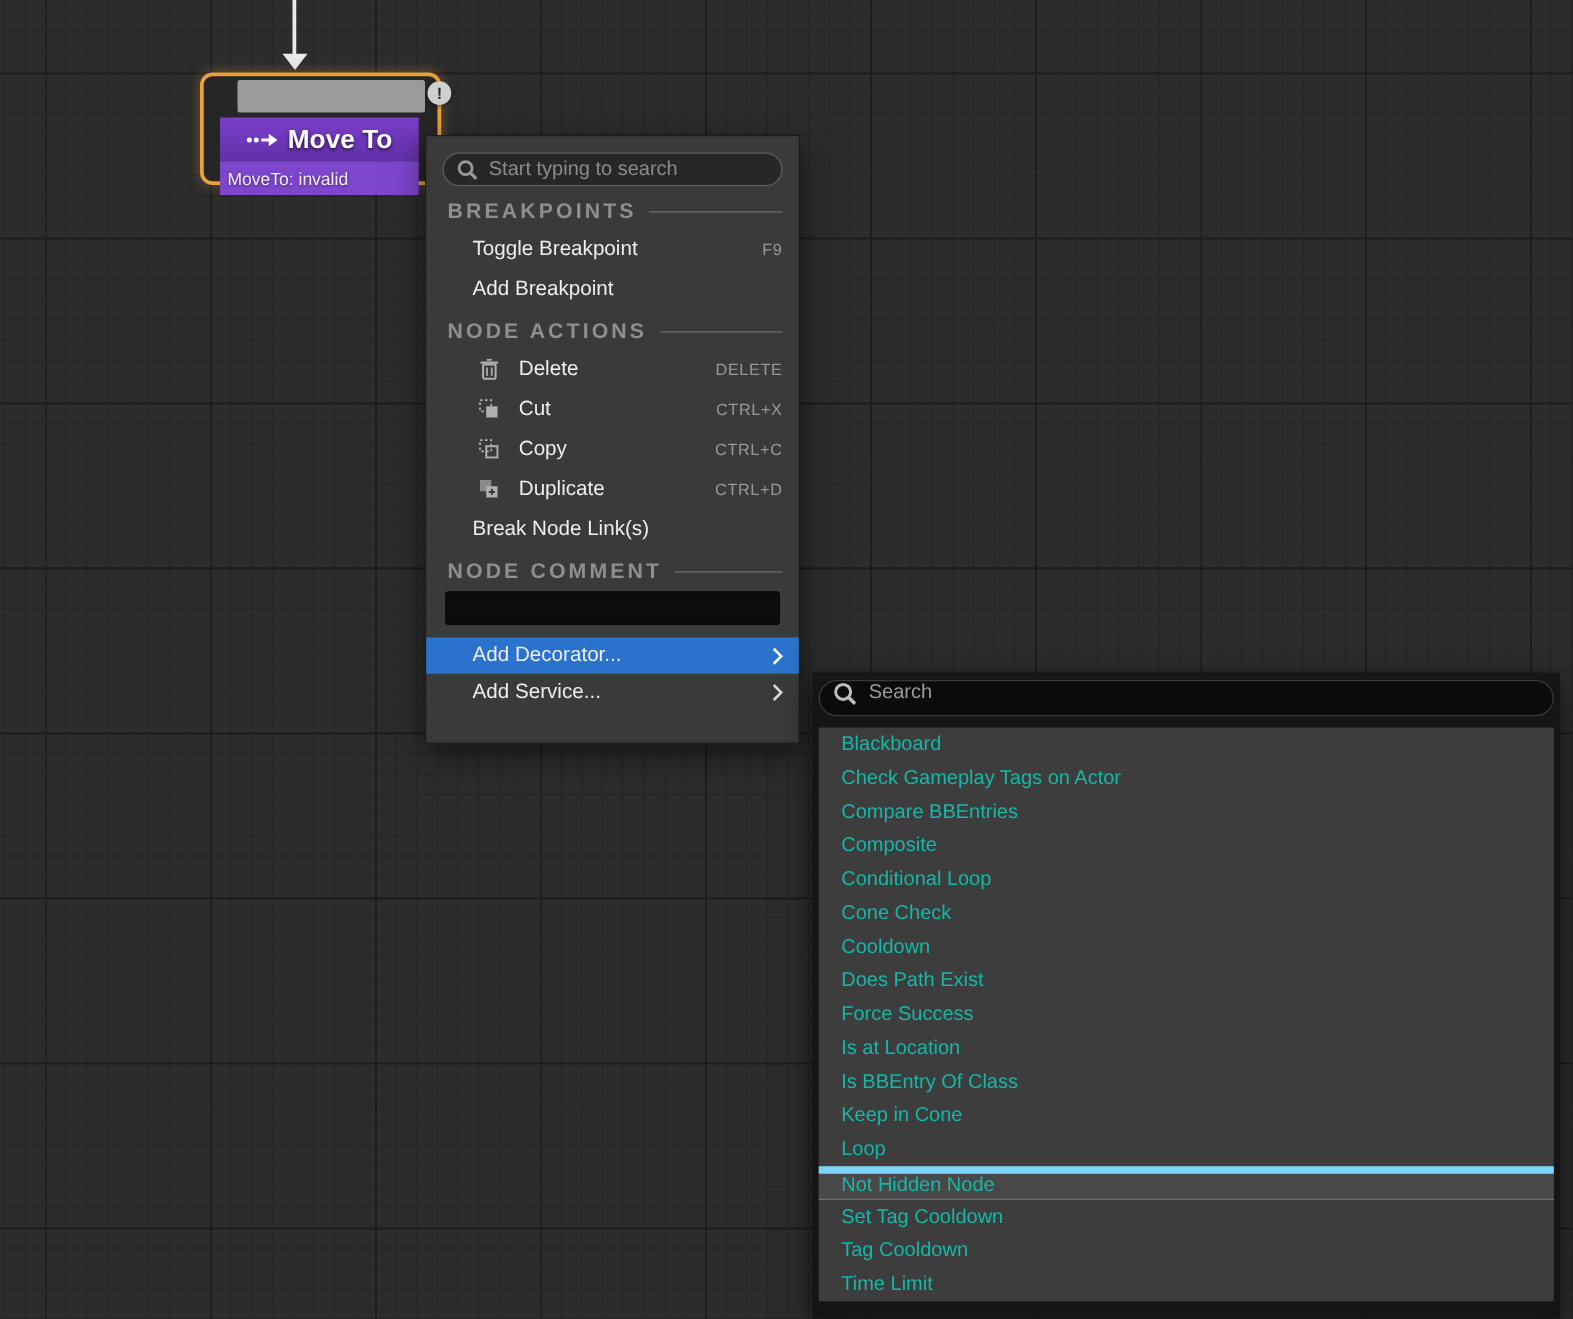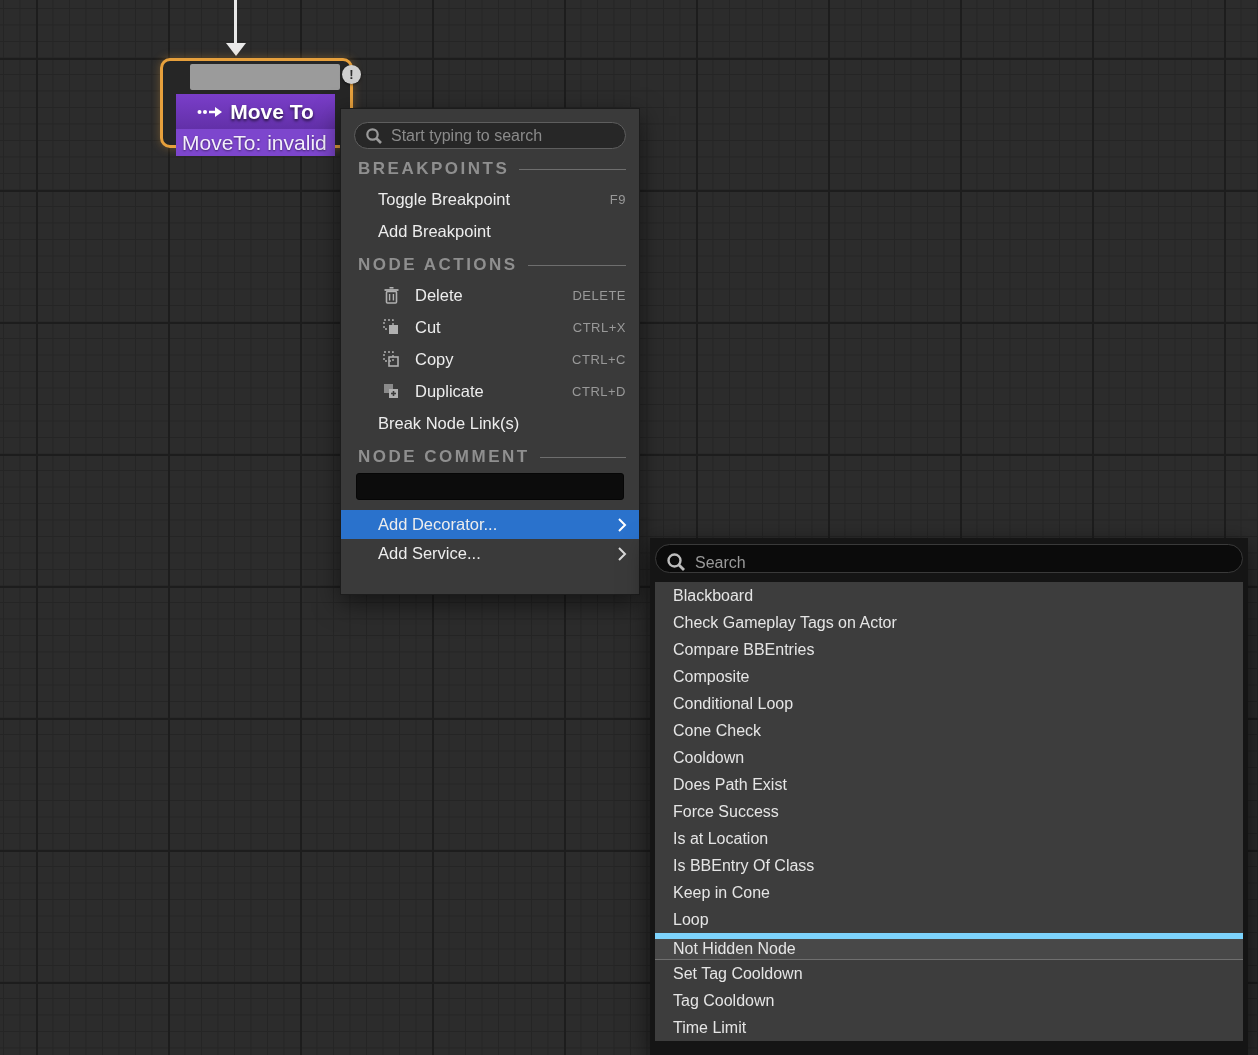--- a/index.html
+++ b/index.html
@@ -28,21 +28,21 @@
     border:3px solid #e7a03c; border-radius:10px; background:#262626;
     box-shadow:0 0 10px rgba(231,160,60,.35); }
   .decorator-slot { position:absolute; left:27px; top:3px; width:150px; height:26px;
     background:#9b9b9b; border-radius:2px; }
   .node-header { position:absolute; left:13px; top:33px; width:159px; height:35px;
     background:linear-gradient(#7a3ec9, #6230a8); display:flex; align-items:center;
     justify-content:center; gap:7px; }
   .node-title { color:#ffffff; font-size:21px; font-weight:bold;
     text-shadow:0 2px 3px rgba(0,0,0,.65); }
   .node-sub { position:absolute; left:13px; top:68px; width:159px; height:27px;
-    background:#7d46cd; color:#f3eefc; font-size:21px; display:flex;
+    background:#7d46cd; color:#f3eefc; font-size:14px; display:flex;
     align-items:center; padding-left:6px; text-shadow:0 1px 2px rgba(0,0,0,.5); }
   .node-badge { position:absolute; left:342px; top:65px; width:19px; height:19px;
     border-radius:50%; background:#cfcfcf; color:#2a2a2a; font-size:13px; font-weight:bold;
     display:flex; align-items:center; justify-content:center; box-shadow:0 1px 3px rgba(0,0,0,.5); }
 
   
   .context-menu { position:absolute; left:340px; top:108px; width:300px; height:487px;
     background:#3a3a3a; border:1px solid #1c1c1c; box-shadow:0 8px 24px rgba(0,0,0,.55); }
   .cm-search { display:flex; align-items:center; gap:8px; margin:13px 13px 10px;
     height:27px; background:#272727; border:1px solid #5e5e5e; border-radius:14px; padding:0 10px; }
@@ -70,25 +70,25 @@
 
   .action-rows { margin-top:10px; }
   .action-row { display:flex; align-items:center; height:29px; padding:0 12px 0 37px;
     color:#ededed; font-size:16.5px; }
   .action-row.highlight { background:#2a72cc; }
   .chevron { margin-left:auto; display:flex; align-items:center; }
 
   
   .submenu { position:absolute; left:650px; top:538px; width:598px; height:517px;
     background:#151515; padding:6px 5px 0; box-shadow:0 8px 24px rgba(0,0,0,.6); }
-  .sm-search { display:flex; align-items:flex-end; gap:9px; height:29px; background:#0b0b0b;
+  .sm-search { display:flex; align-items:flex-start; gap:9px; height:29px; background:#0b0b0b;
     border:1px solid #3a3a3a; border-radius:15px; padding:0 10px; }
   .sm-list { margin-top:9px; background:#3d3d3d; }
   .sm-item { height:27px; display:flex; align-items:center; padding-left:18px;
-    color:#e5e5e5; font-size:16px; cursor:default; }
+    color:#14b8a6; font-size:16px; cursor:default; }
   .sm-item.hl { background:#484848; border-top:6px solid #7dd3fc; border-bottom:1px solid #6f6f6f;
     height:27px; }
 
   svg { display:block; }
 </style>
 </head>
 <body>
 
 <div class="canvas">
 

